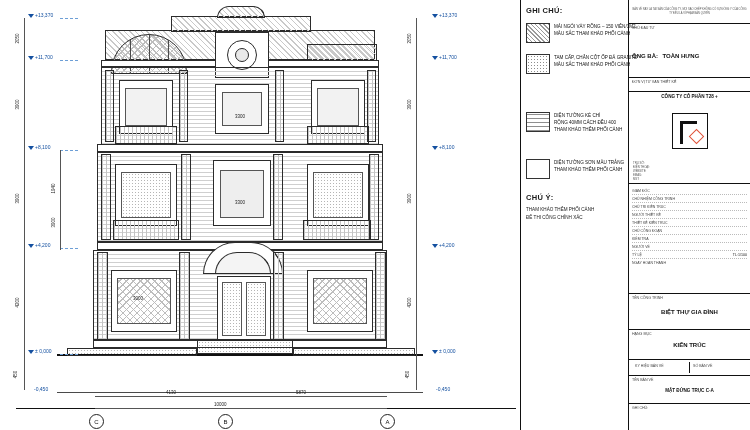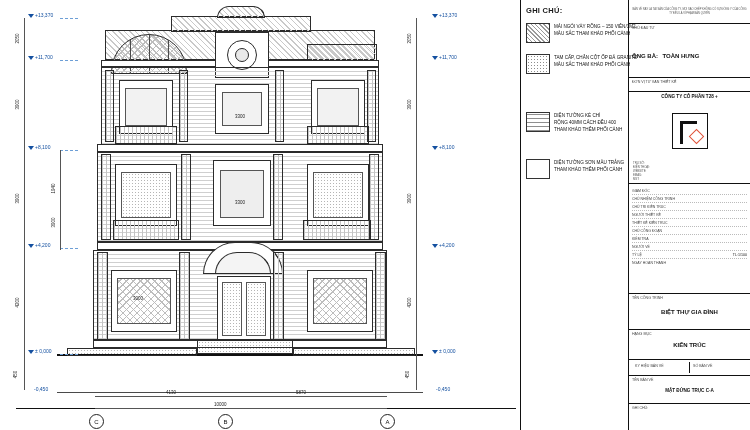--- a/index.html
+++ b/index.html
@@ -259,20 +259,27 @@
     </div>
 
     <div class="note" style="margin-top:26px;">
       <div class="swatch s4"></div>
       <div class="txt">
         <div>DIỆN TƯỜNG SƠN MÀU TRẮNG</div>
         <div>THAM KHẢO THÊM PHỐI CẢNH</div>
       </div>
     </div>
 
+    <div class="cy">
+      <h4>CHÚ Ý:</h4>
+      <div class="txt">
+        <div>THAM KHẢO THÊM PHỐI CẢNH</div>
+        <div>ĐỂ THI CÔNG CHÍNH XÁC</div>
+      </div>
+    </div>
   </div>
 
   <div class="title-block">
 
     <div class="tb-row" style="height:24px;display:flex;align-items:center;">
       <div class="tb-tiny tb-center" style="font-size:2.6px;line-height:1.5;">BẢN VẼ NÀY LÀ TÀI SẢN CỦA CÔNG TY, MỌI SAO CHÉP KHÔNG CÓ SỰ ĐỒNG Ý CỦA CÔNG TY ĐỀU LÀ VI PHẠM BẢN QUYỀN</div>
     </div>
 
     <div class="tb-row" style="height:54px;">
       <div class="tb-label">CHỦ ĐẦU TƯ</div>

